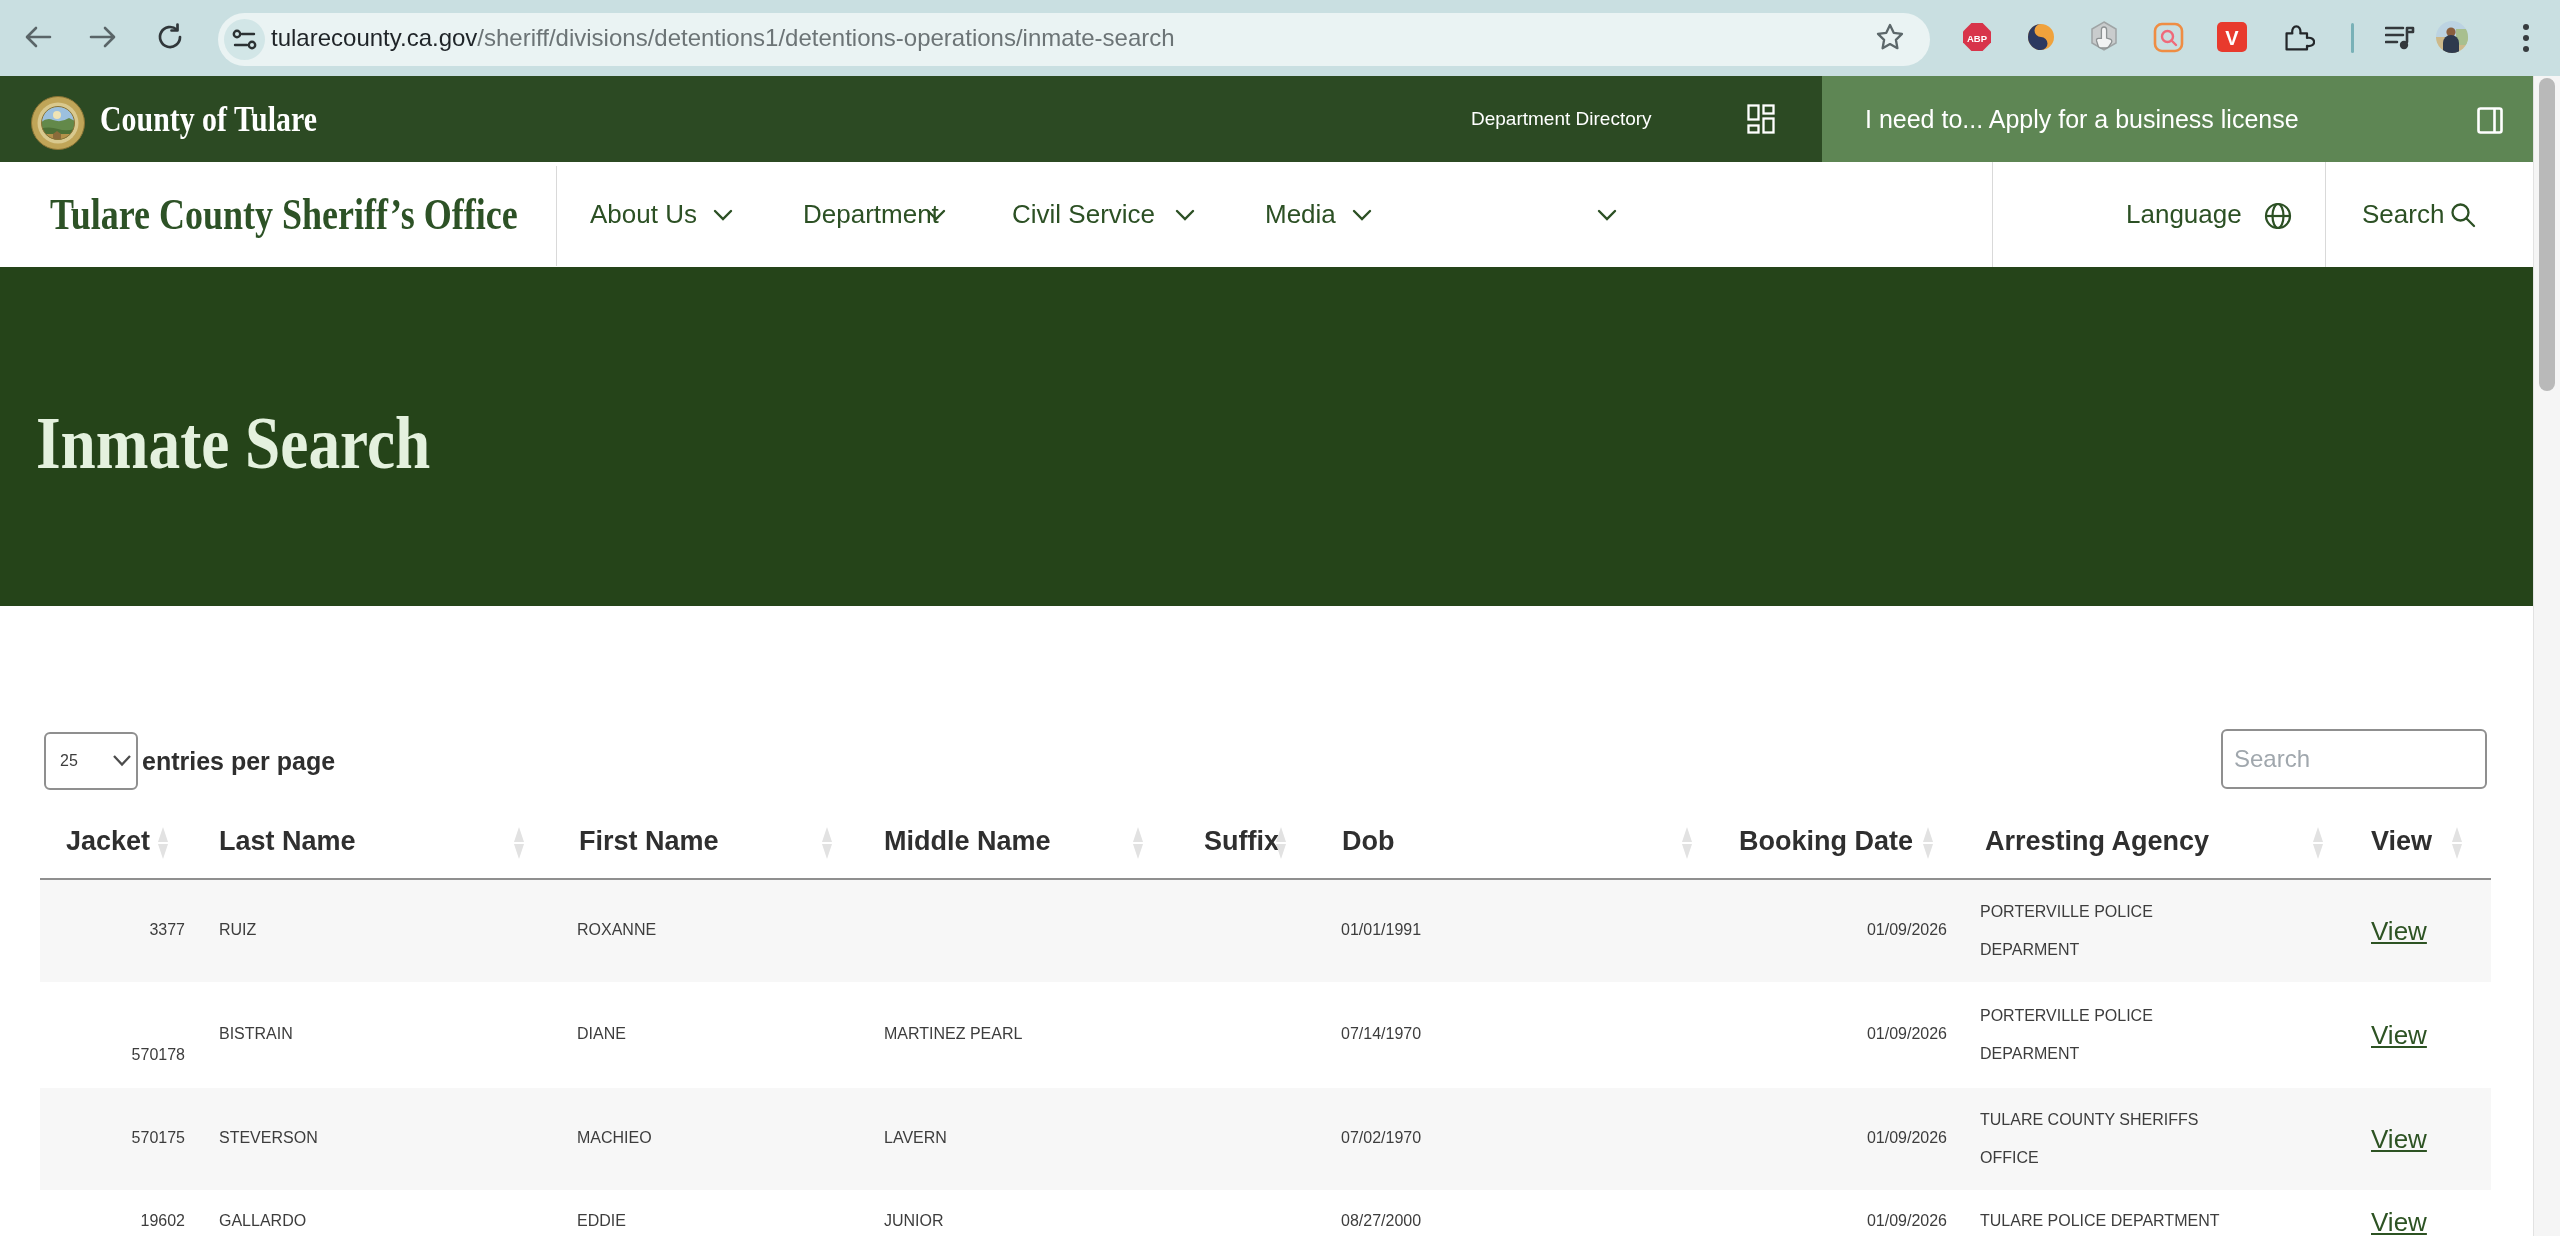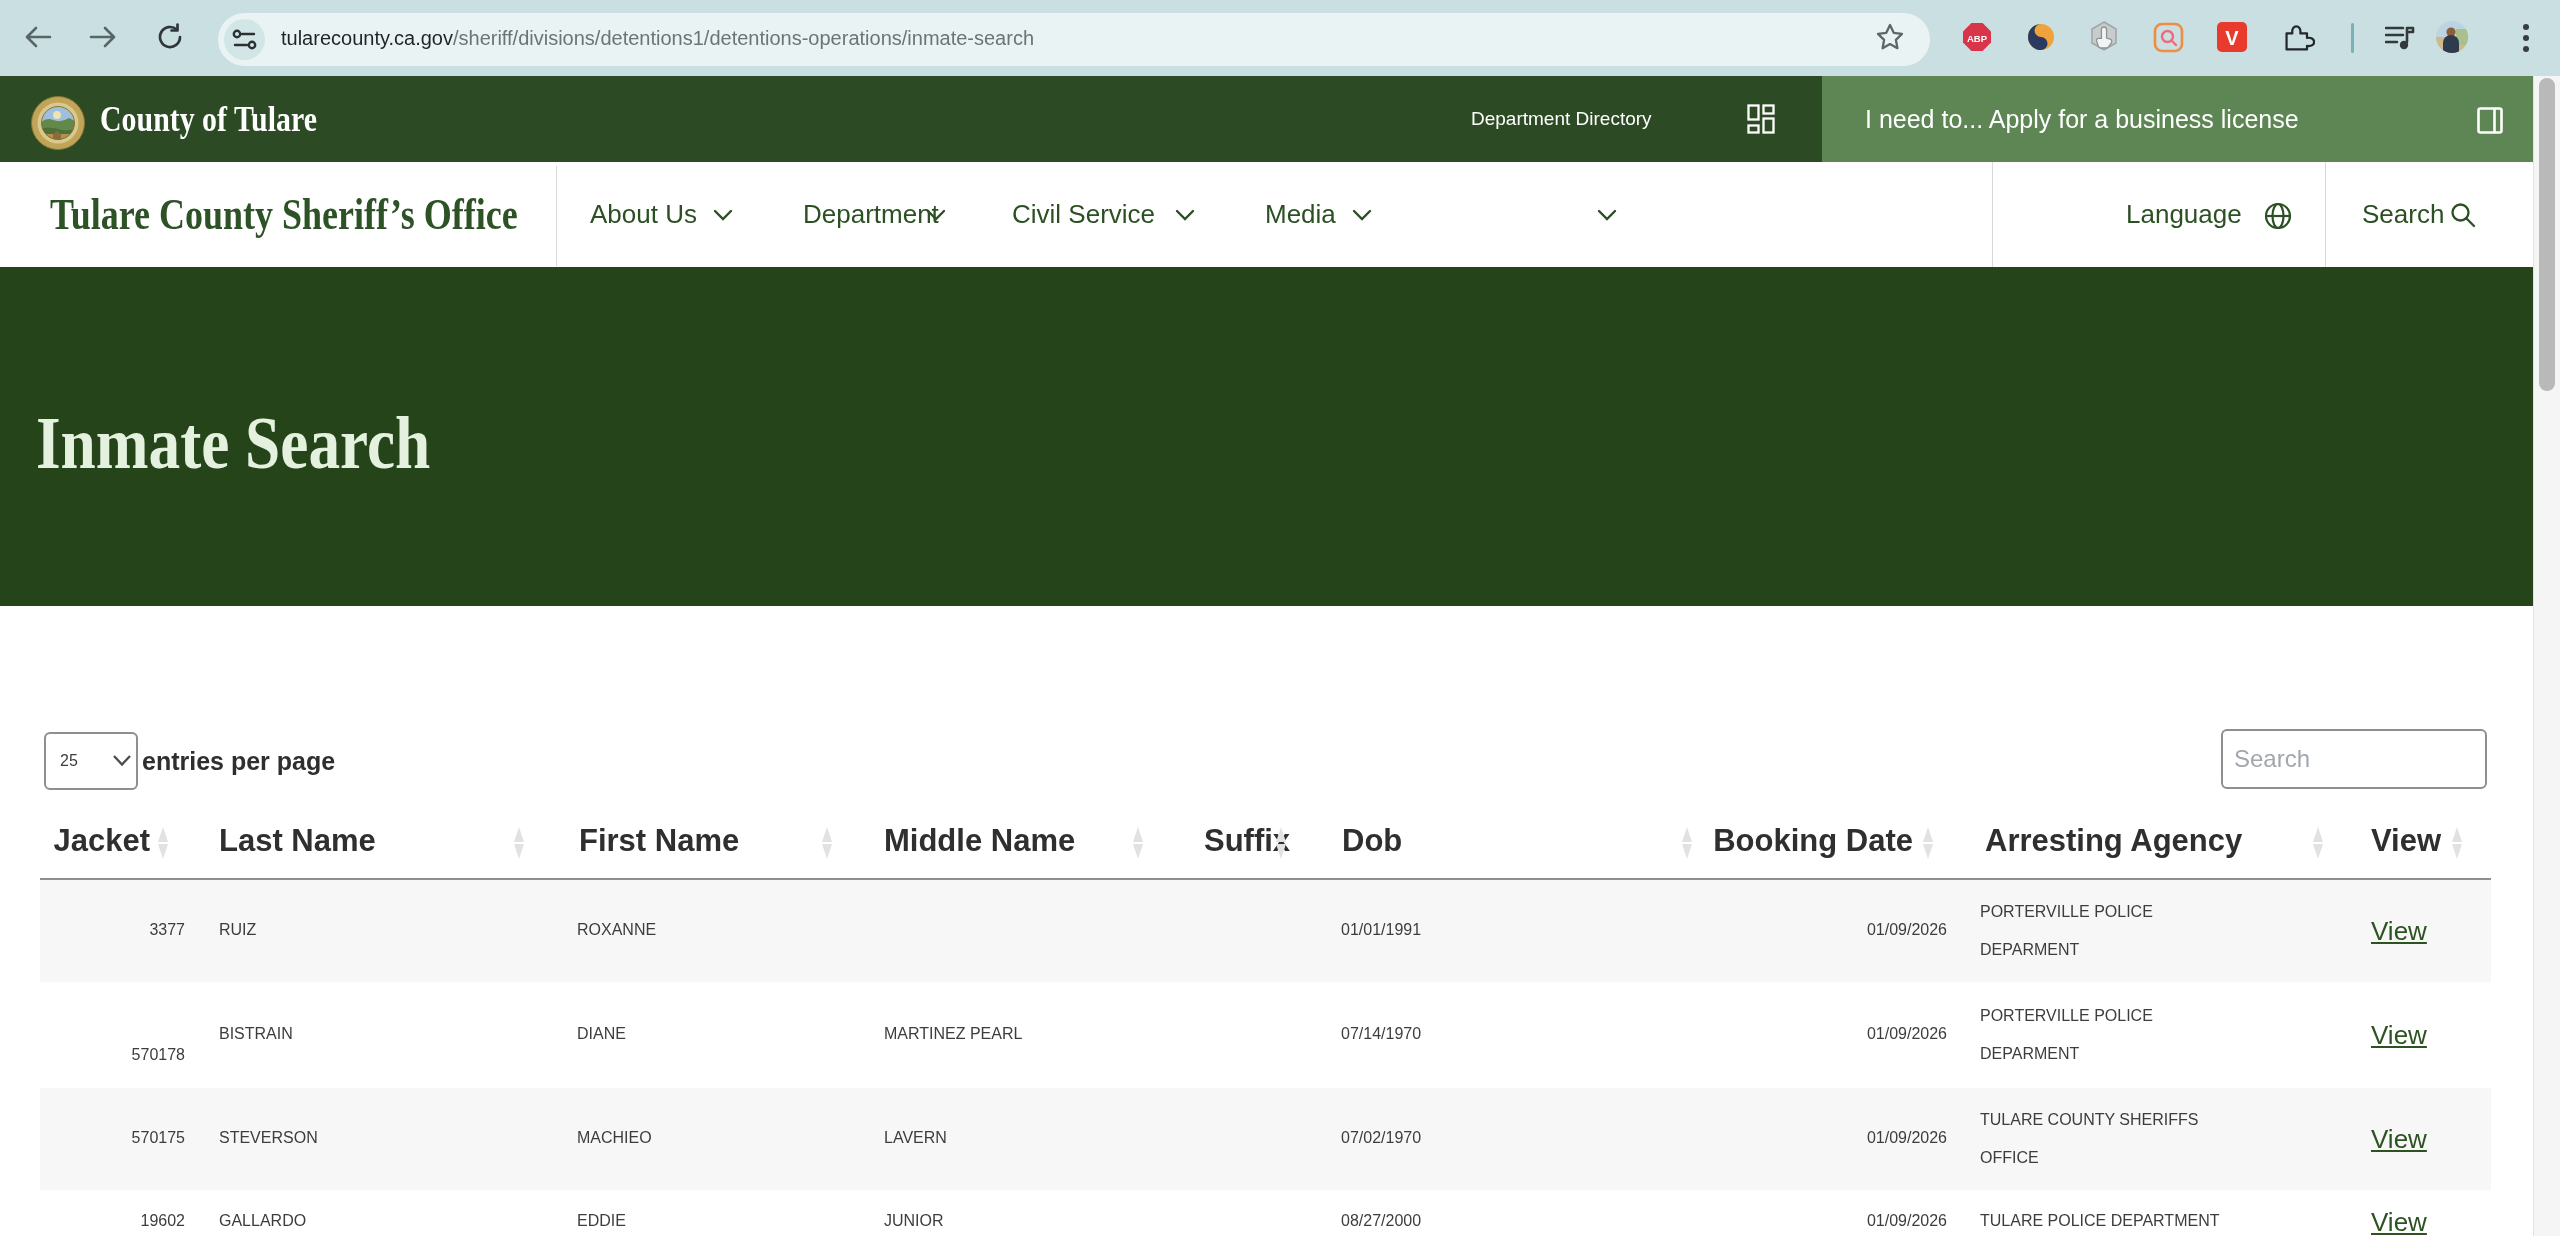--- a/index.html
+++ b/index.html
@@ -2,42 +2,42 @@
 <html><head>
 <meta charset="utf-8">
 <style>
   html,body{margin:0;padding:0;width:2560px;height:1236px;overflow:hidden;background:#fff;
     font-family:"Liberation Sans", sans-serif;}
   .abs{position:absolute;}
   
   #chrome{position:absolute;left:0;top:0;width:2560px;height:76px;background:#c9dfe1;}
   #pill{position:absolute;left:218px;top:13px;width:1712px;height:53px;border-radius:27px;background:#eaf3f3;}
   #tunecirc{position:absolute;left:224px;top:19px;width:41px;height:41px;border-radius:50%;background:#d2e6e7;}
-  .url{position:absolute;left:281px;top:0;height:88px;line-height:76px;font-size:20px;color:#1f2428;white-space:pre;}
+  .url{position:absolute;left:271px;top:0;height:88px;line-height:76px;font-size:24px;color:#1f2428;white-space:pre;}
   .url .gray{color:#6c7476;}
   
   #hdr{position:absolute;left:0;top:76px;width:2560px;height:86px;background:#2c4a23;}
   #hdrpanel{position:absolute;left:1822px;top:0;width:714px;height:86px;background:#5e8654;}
   .hdrtxt{position:absolute;top:0;height:86px;line-height:86px;color:#fff;font-size:19px;}
   #countytitle{position:absolute;left:100px;top:0;height:86px;line-height:86px;color:#fff;
      font-family:"Liberation Serif",serif;font-weight:bold;font-size:36px;transform:scaleX(.83);transform-origin:left center;}
   
   #nav{position:absolute;left:0;top:162px;width:2560px;height:105px;background:#fff;}
   .navdiv{position:absolute;top:0;width:1px;height:105px;background:#d9d9d9;}
   #shtitle{position:absolute;left:50px;top:0;height:105px;line-height:105px;color:#2d5226;
      font-family:"Liberation Serif",serif;font-weight:bold;font-size:45px;transform:scaleX(.80);transform-origin:left center;}
   .navitem{position:absolute;top:0;height:105px;line-height:105px;font-size:26px;color:#2c5024;}
   
   #hero{position:absolute;left:0;top:267px;width:2560px;height:339px;background:#254419;}
   #herotitle{position:absolute;left:36px;top:406px;font-family:"Liberation Serif",serif;font-weight:bold;
      font-size:74px;line-height:74px;color:#e4f1de;transform:scaleX(.855);transform-origin:left top;}
   #lensel{position:absolute;left:44px;top:732px;width:94px;height:58px;border:2px solid #8f8f8f;border-radius:6px;box-sizing:border-box;background:#fff;}
   #searchbox{position:absolute;left:2221px;top:729px;width:266px;height:60px;border:2px solid #8f8f8f;border-radius:6px;box-sizing:border-box;background:#fff;}
   .celltext{position:absolute;font-size:16px;line-height:28px;color:#3d3d3d;white-space:pre;}
-  .th{position:absolute;font-size:31px;font-weight:bold;color:#2f2f2f;white-space:pre;}
+  .th{position:absolute;font-size:27px;font-weight:bold;color:#2f2f2f;white-space:pre;}
   .rowbg{position:absolute;left:40px;width:2451px;background:#f7f7f7;}
   #thborder{position:absolute;left:40px;top:878px;width:2451px;height:2px;background:#8f8f8f;}
   .view{position:absolute;font-size:26px;color:#2d5323;text-decoration:underline;}
   .sortarr{position:absolute;}
   
   #sbtrack{position:absolute;left:2533px;top:76px;width:27px;height:1160px;background:#f5f5f5;border-left:1px solid #e2e2e2;box-sizing:border-box;}
   #sbthumb{position:absolute;left:2539px;top:78px;width:16px;height:313px;background:#b9b9b9;border-radius:8px;}
 </style>
 </head>
 <body>

